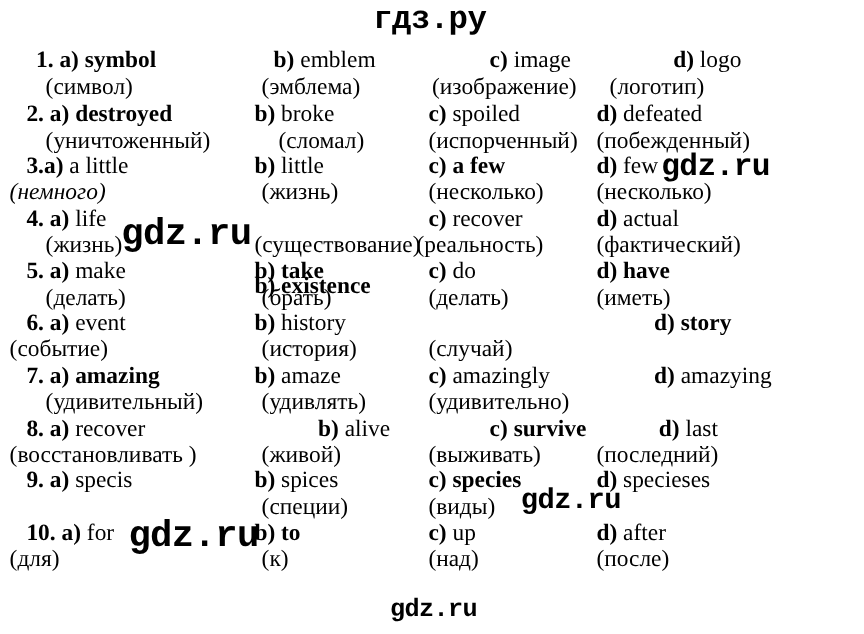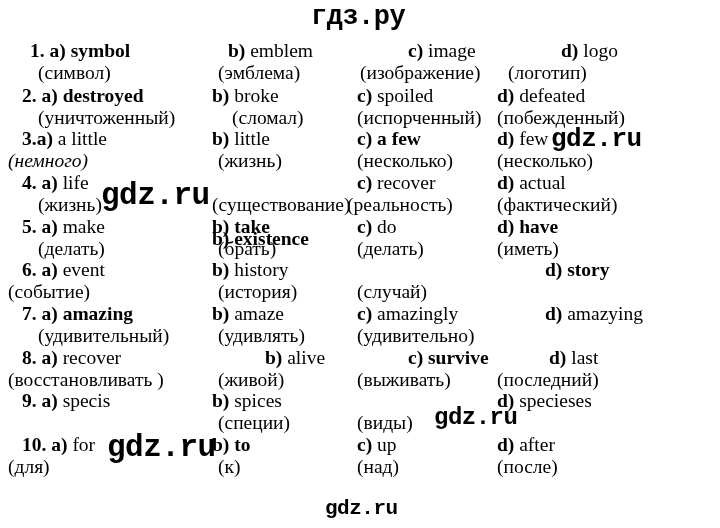--- a/index.html
+++ b/index.html
@@ -153,20 +153,21 @@
       <div class="tr" style="left: 218px; top: 22px;">(живой)</div>
       <div class="cell bold" style="left: 408px; top: 0px;"><span class="opt">c) </span><span class="word">survive</span></div>
       <div class="tr" style="left: 357px; top: 22px;">(выживать)</div>
       <div class="cell" style="left: 549px; top: 0px;"><span class="opt">d) </span><span class="word">last</span></div>
       <div class="tr" style="left: 497px; top: 22px;">(последний)</div>
     </div>
     <div class="row" style="top: 390px;">
       <div class="cell" style="left: 22px; top: 0px;"><span class="num">9. </span><span class="opt">a) </span><span class="word">specis</span></div>
       <div class="cell" style="left: 212px; top: 0px;"><span class="opt">b) </span><span class="word">spices</span></div>
       <div class="tr" style="left: 218px; top: 22px;">(специи)</div>
+      <div class="cell bold" style="left: 357px; top: 0px;"><span class="opt">c) </span><span class="word">species</span></div>
       <div class="tr" style="left: 357px; top: 22px;">(виды)</div>
       <div class="cell" style="left: 497px; top: 0px;"><span class="opt">d) </span><span class="word">specieses</span></div>
     </div>
     <div class="row" style="top: 434px;">
       <div class="cell" style="left: 22px; top: 0px;"><span class="num">10. </span><span class="opt">a) </span><span class="word">for</span></div>
       <div class="tr" style="left: 8px; top: 22px;">(для)</div>
       <div class="cell bold" style="left: 212px; top: 0px;"><span class="opt">b) </span><span class="word">to</span></div>
       <div class="tr" style="left: 218px; top: 22px;">(к)</div>
       <div class="cell" style="left: 357px; top: 0px;"><span class="opt">c) </span><span class="word">up</span></div>
       <div class="tr" style="left: 357px; top: 22px;">(над)</div>

